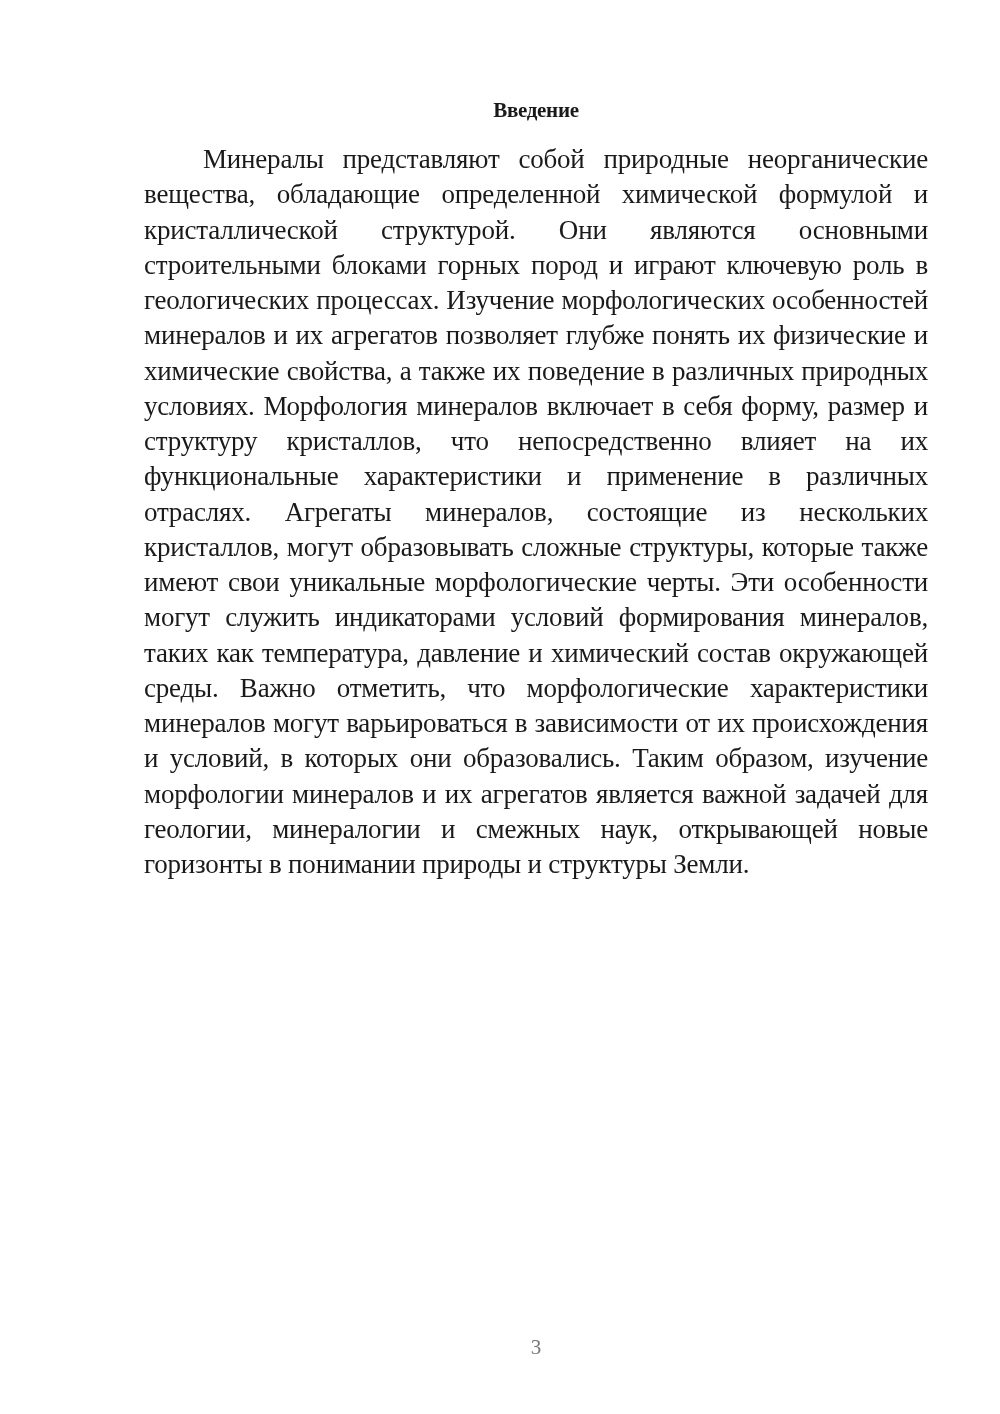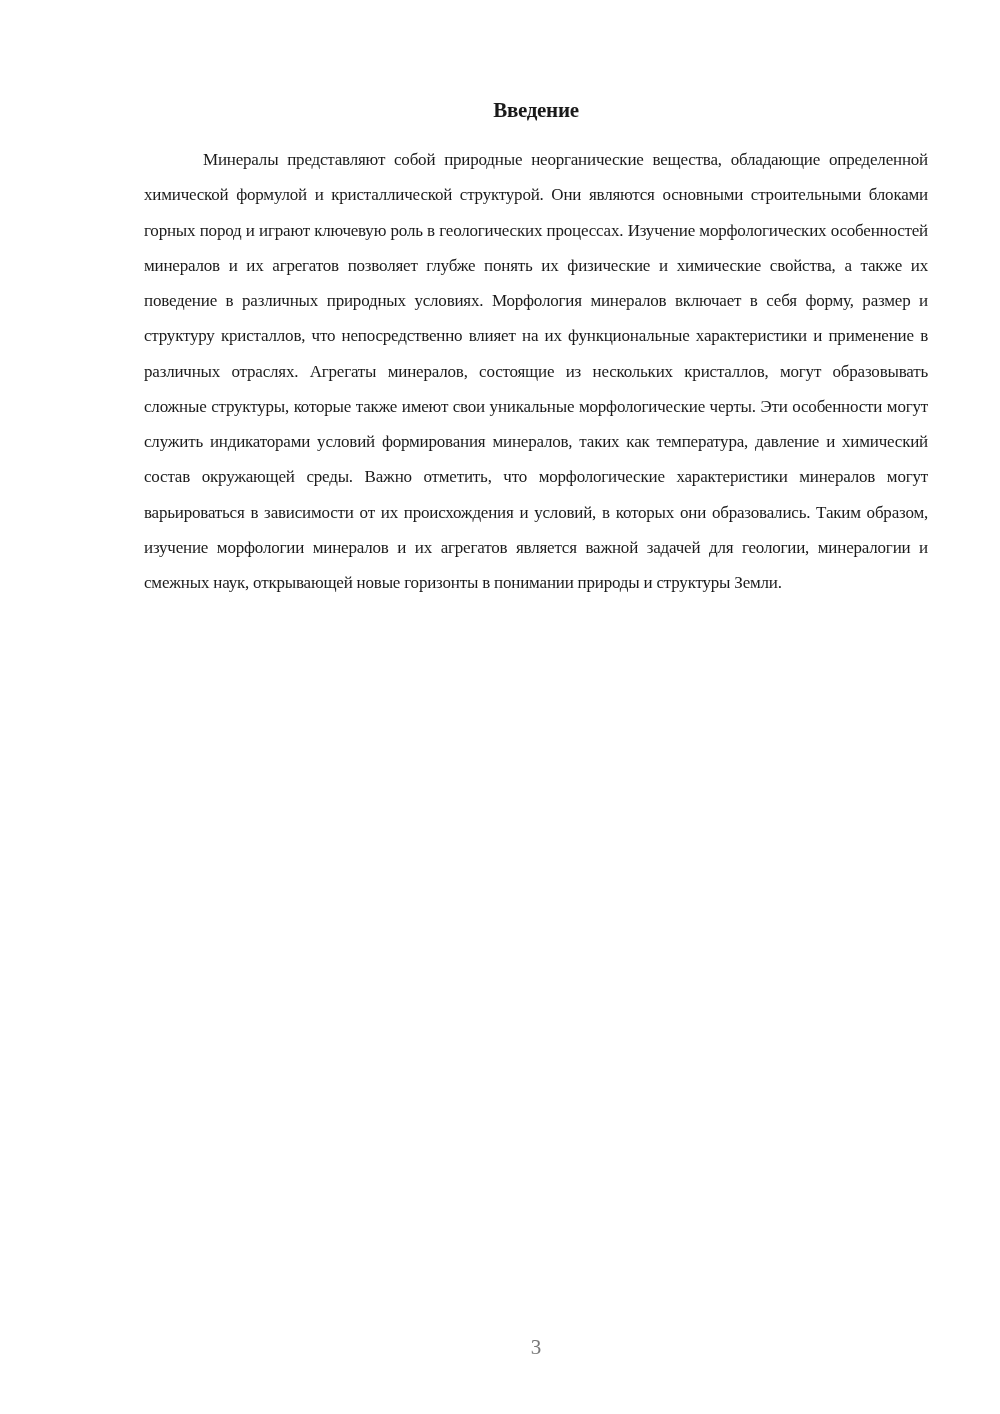--- a/index.html
+++ b/index.html
@@ -16,21 +16,21 @@
       top: 98px; left: 0; width: 1072px;
       text-align: center;
       font-weight: bold;
       font-size: 21px;
       letter-spacing: -0.3px;
     }
     .body-text {
       position: absolute;
       top: 142px; left: 144px;
       width: 784px;
-      font-size: 17px;
+      font-size: 27px;
       line-height: 35.25px;
       text-align: justify;
       text-indent: 59px;
       margin: 0;
       letter-spacing: -0.2px;
     }
     .page-number {
       position: absolute;
       top: 1335px; left: 0; width: 1072px;
       text-align: center;

